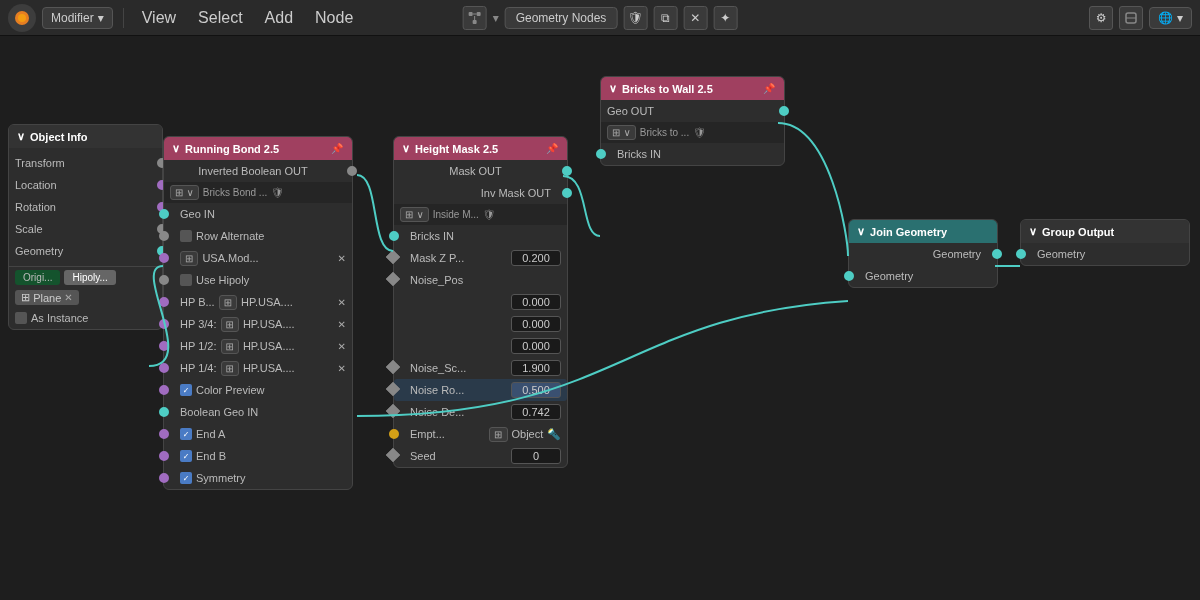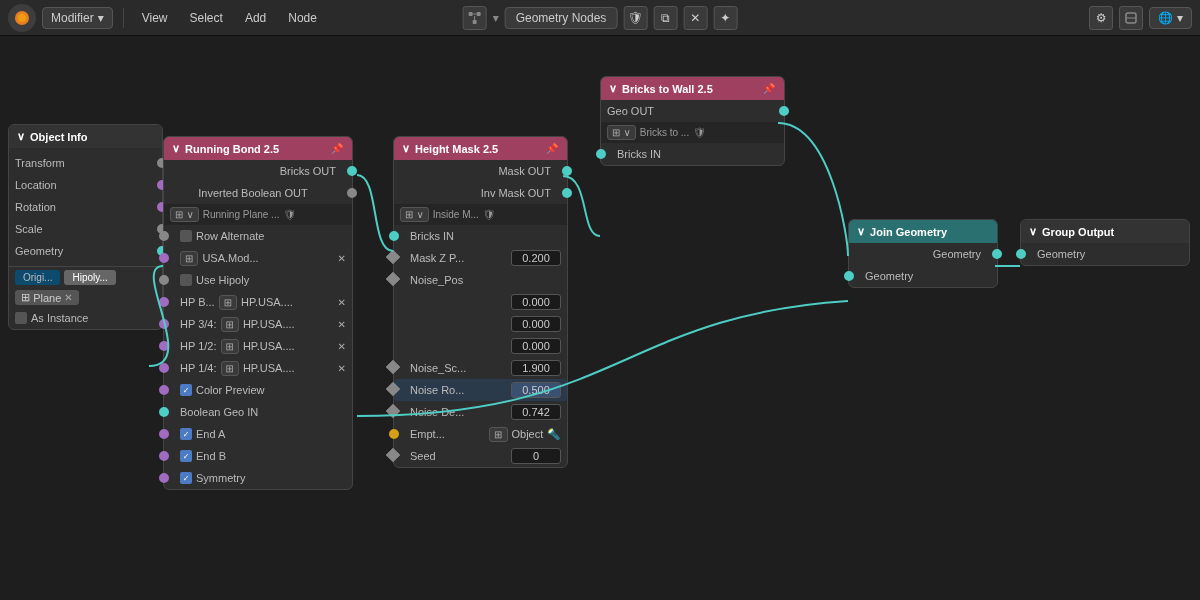--- a/index.html
+++ b/index.html
@@ -44,21 +44,21 @@
       cursor: pointer;
     }
     .topbar-separator { width: 1px; height: 20px; background: #444; margin: 0 4px; }
     .topbar-btn {
       background: none;
       border: none;
       color: #ccc;
       padding: 3px 8px;
       cursor: pointer;
       border-radius: 3px;
-      font-size: 12px;
+      font-size: 16px;
     }
     .topbar-center {
       display: flex; align-items: center; gap: 6px;
       position: absolute; left: 50%; transform: translateX(-50%);
     }
     .geo-nodes-tab {
       background: #3a3a3a;
       border: 1px solid #555;
       border-radius: 4px;
       padding: 3px 10px;
@@ -177,21 +177,21 @@
     .header-teal { background: #2a7070; }
 
     
     .node-tabs {
       display: flex;
       border-top: 1px solid #444;
       padding: 3px 6px;
       gap: 4px;
     }
     .node-tab {
-      background: #0c4a6e;
+      background: #14532d;
       border-radius: 3px;
       padding: 2px 8px;
       font-size: 10px; color: #bbb;
       cursor: pointer;
     }
     .node-tab.active { background: #666; color: #fff; }
     .plane-row {
       display: flex; align-items: center; gap: 4px;
       padding: 2px 6px;
     }
@@ -320,35 +320,35 @@
   </div>
 
   <div class="node" style="left:163px; top:100px; width:190px;">
     <div class="node-header header-pink">
       <span>∨</span>
       <span>Running Bond 2.5</span>
       <span class="pin-icon">📌</span>
     </div>
 
     <div class="node-row has-right-socket">
-      <span class="node-label" style="text-align:right;width:100%">Bricks OUT</span>
-      <span class="socket socket-right teal"></span>
-    </div>
-    <div class="node-row has-right-socket">
       <span class="node-label" style="text-align:center;width:100%">Inverted Boolean OUT</span>
       <span class="socket socket-right gray"></span>
     </div>
 
     <div class="node-sub-header">
       <div class="node-mini-btn">
         <span>⊞</span>
         <span>∨</span>
       </div>
-      <span>Running Plane ...</span>
+      <span>Bricks Bond ...</span>
       <span>🛡</span>
+    </div>
+    <div class="node-row has-left-socket">
+      <span class="socket socket-left teal"></span>
+      <span>Geo IN</span>
     </div>
     <div class="node-row has-left-socket">
       <span class="socket socket-left gray"></span>
       <span class="node-checkbox unchecked"></span>
       <span>Row Alternate</span>
     </div>
     <div class="node-row has-left-socket">
       <span class="socket socket-left purple"></span>
       <div class="node-mini-btn">⊞</div>
       <span style="flex:1;padding:0 4px">USA.Mod...</span>
@@ -413,21 +413,21 @@
     </div>
   </div>
 
   <div class="node" style="left:393px; top:100px; width:175px;">
     <div class="node-header header-pink">
       <span>∨</span>
       <span>Height Mask 2.5</span>
       <span class="pin-icon">📌</span>
     </div>
     <div class="node-row has-right-socket">
-      <span class="node-label" style="text-align:right;width:100%">Mask OUT</span>
+      <span class="node-label" style="text-align:center;width:100%">Mask OUT</span>
       <span class="socket socket-right teal"></span>
     </div>
     <div class="node-row has-right-socket">
       <span class="node-label" style="text-align:right;width:100%">Inv Mask OUT</span>
       <span class="socket socket-right teal"></span>
     </div>
 
     <div class="node-sub-header">
       <div class="node-mini-btn">
         <span>⊞</span>

